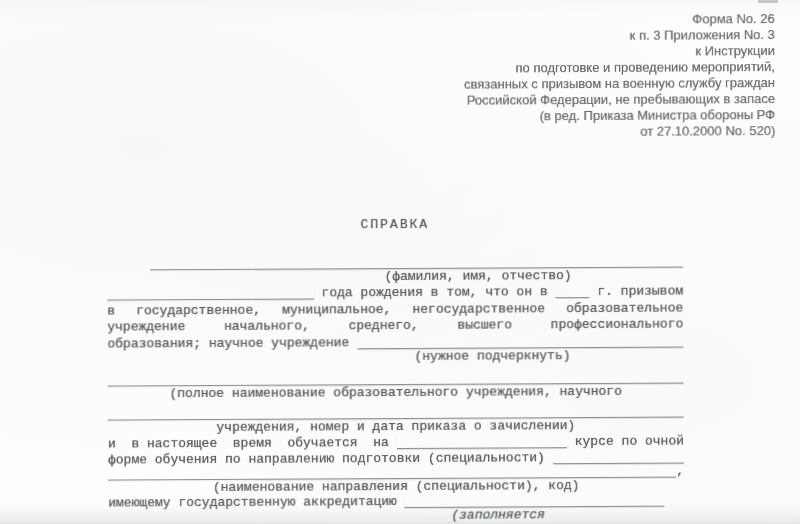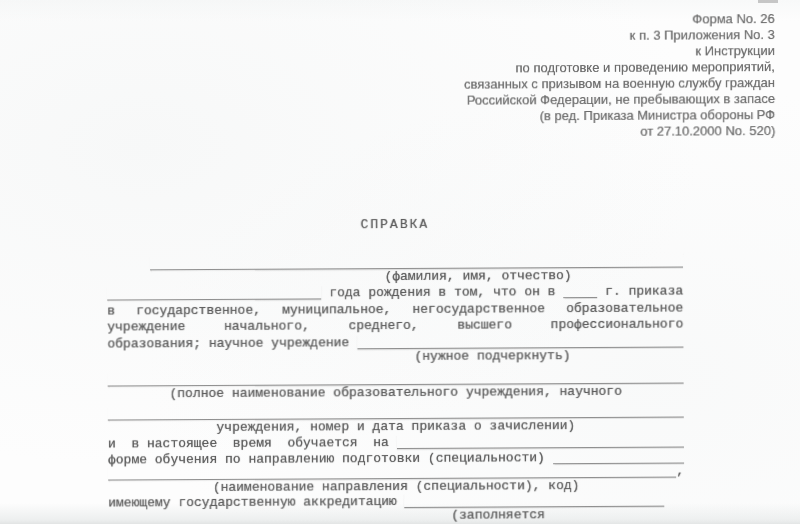--- a/index.html
+++ b/index.html
@@ -45,21 +45,21 @@
   .row{display:flex;height:16px;align-items:stretch;}
   .row .t{white-space:pre;line-height:16px;}
   .blank{flex:1 1 auto;border-bottom:1.6px solid #8f8f8f;margin-bottom:2px;
          box-shadow:0 1px 1px rgba(143,143,143,.25);}
   .blank.w34{flex:0 0 34px;}
   .blank.mr20{margin-right:20px;}
   .indent43{flex:0 0 43px;}
   .cap{display:block;text-align:center;white-space:pre;line-height:16px;}
   .capbox-name{margin-left:171px;width:400px;}
   .capbox-under{margin-left:194px;width:400px;}
-  .capbox-foot{margin-left:343px;text-align:right;}
+  .capbox-foot{margin-left:343px;text-align:right;font-style:italic;}
   .just{display:block;height:16px;line-height:16px;text-align:justify;text-align-last:justify;}
   .mt-2{margin-top:-2px}.mt-1{margin-top:-1px}.mt0{margin-top:0}
   .mt1{margin-top:1px}.mt4{margin-top:4px}.mt6{margin-top:6px}
 </style>
 </head>
 <body>
 
 <div class="scan">
   <div class="smudge"></div>
   <div class="content">
@@ -85,21 +85,21 @@
       </div>
 
       <div class="row mt-2">
         <span class="cap capbox-name">(фамилия, имя, отчество)</span>
       </div>
 
       <div class="row mt0">
         <span class="blank"></span>
         <span class="t"> года рождения в том, что он в </span>
         <span class="blank w34"></span>
-        <span class="t"> г. приказа</span>
+        <span class="t"> г. призывом</span>
       </div>
 
       <div class="just mt1">в государственное, муниципальное, негосударственное образовательное</div>
 
       <div class="just mt0">учреждение начального, среднего, высшего профессионального</div>
 
       <div class="row mt1">
         <span class="t">образования; научное учреждение </span>
         <span class="blank"></span>
       </div>
@@ -120,20 +120,21 @@
         <span class="blank"></span>
       </div>
 
       <div class="row mt-2">
         <span class="cap" style="width:100%">учреждения, номер и дата приказа о зачислении)</span>
       </div>
 
       <div class="row mt0">
         <span class="t">и  в настоящее  время  обучается  на </span>
         <span class="blank"></span>
+        <span class="t"> курсе по очной</span>
       </div>
 
       <div class="row mt0">
         <span class="t">форме обучения по направлению подготовки (специальности) </span>
         <span class="blank"></span>
       </div>
 
       <div class="row mt-2">
         <span class="blank"></span>
         <span class="t">,</span>

